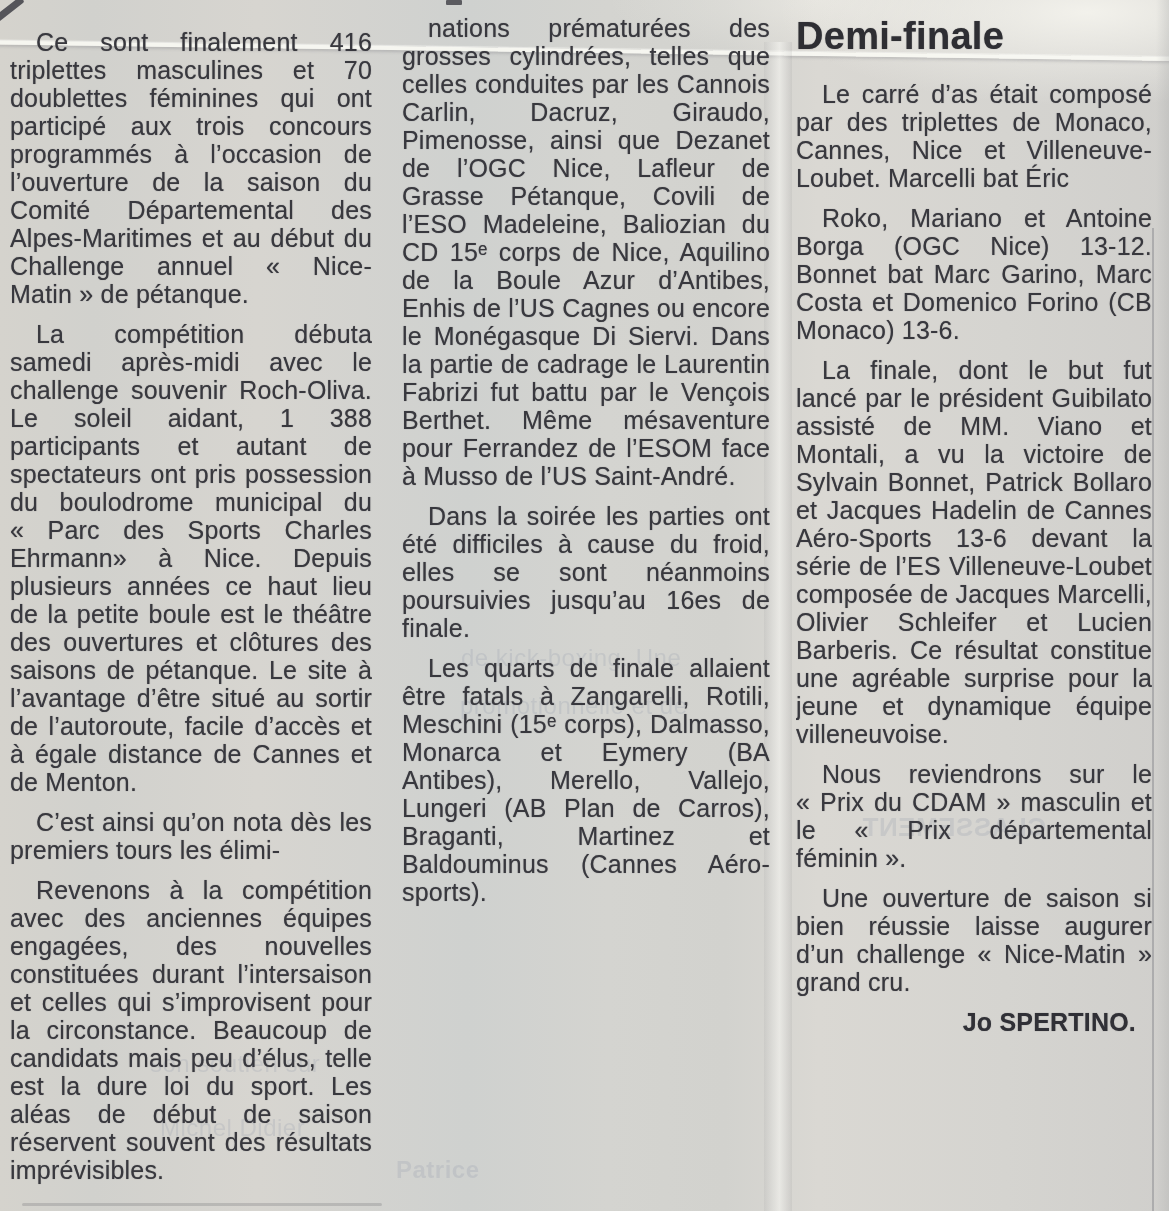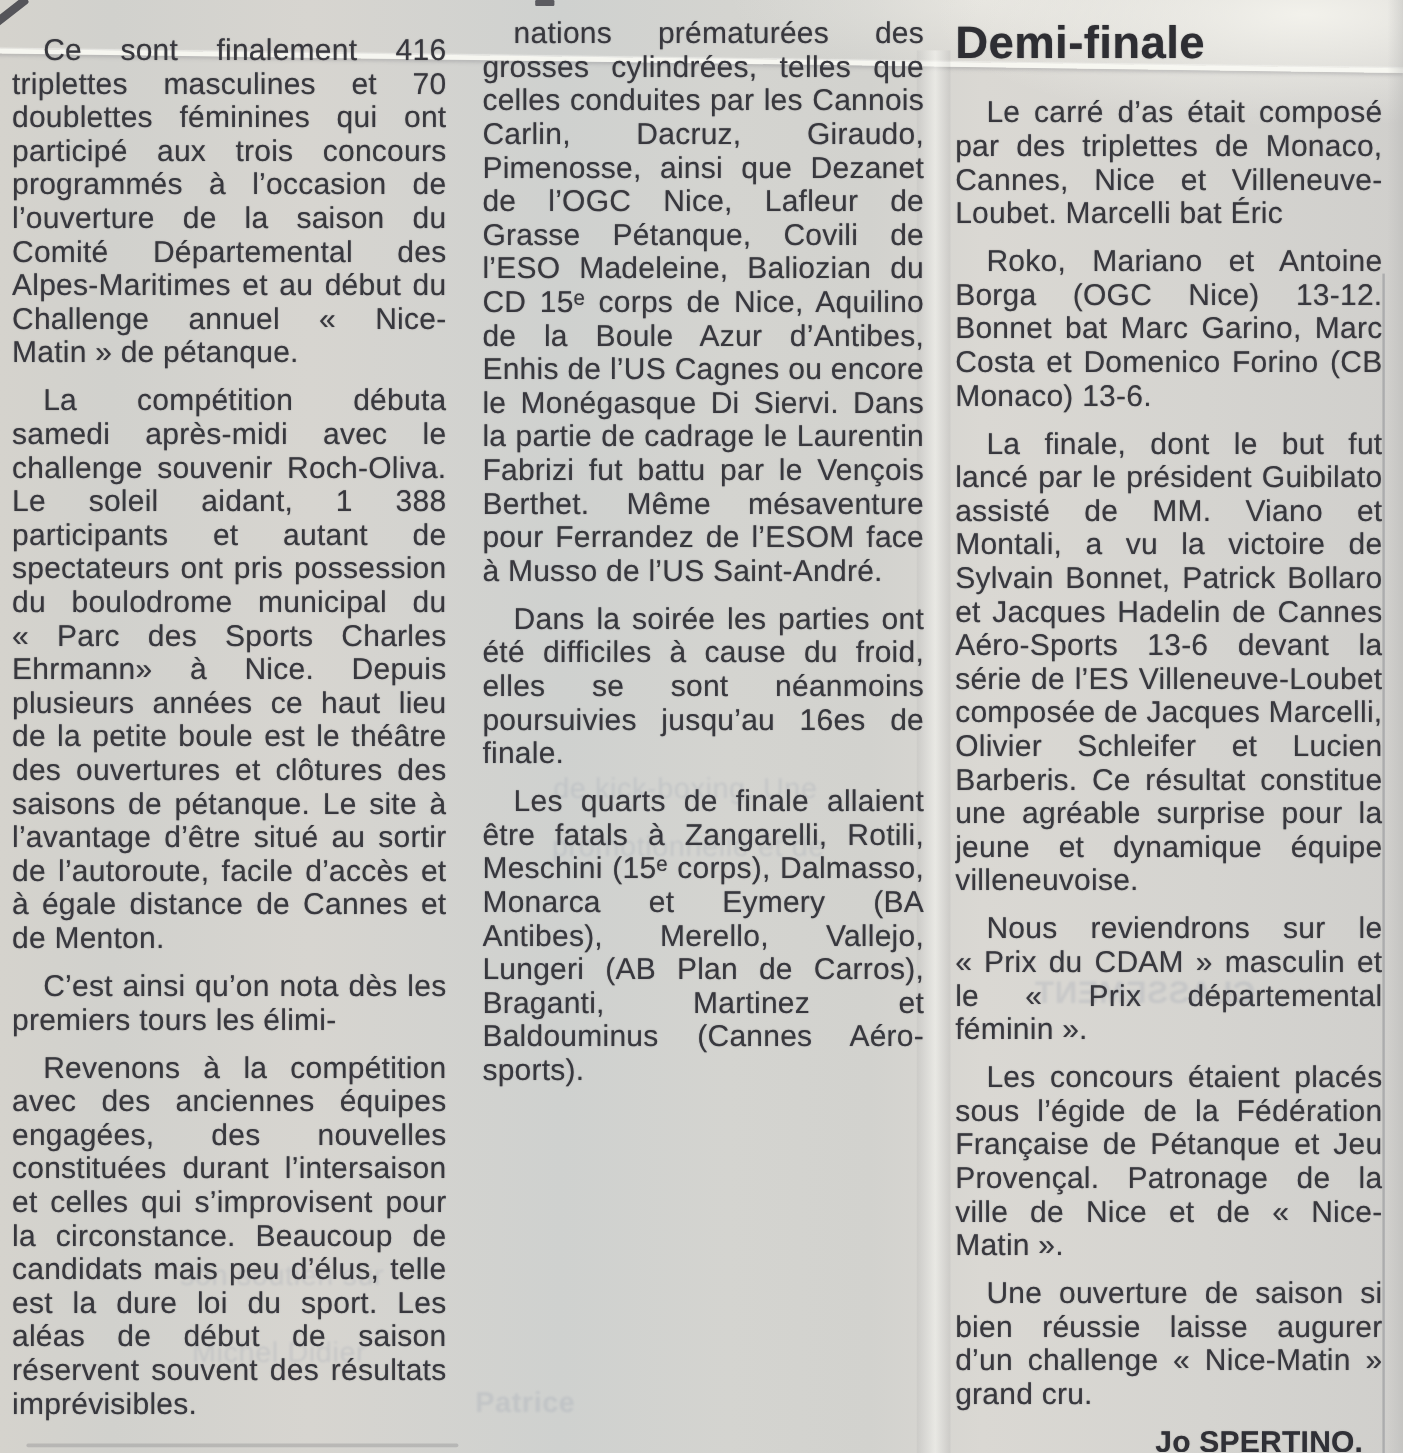--- a/index.html
+++ b/index.html
@@ -112,18 +112,17 @@
     <p>Dans la soirée les parties ont été difficiles à cause du froid, elles se sont néanmoins poursuivies jusqu’au 16es de finale.</p>
     <p>Les quarts de finale allaient être fatals à Zangarelli, Rotili, Meschini (15ᵉ corps), Dalmasso, Monarca et Eymery (BA Antibes), Merello, Vallejo, Lungeri (AB Plan de Carros), Braganti, Martinez et Baldouminus (Cannes Aéro-sports).</p>
   </div>
 
   <div class="col col3">
     <h1 class="heading">Demi-finale</h1>
     <p>Le carré d’as était composé par des triplettes de Monaco, Cannes, Nice et Villeneuve-Loubet. Marcelli bat Éric</p>
     <p>Roko, Mariano et Antoine Borga (OGC Nice) 13-12. Bonnet bat Marc Garino, Marc Costa et Domenico Forino (CB Monaco) 13-6.</p>
     <p>La finale, dont le but fut lancé par le président Guibilato assisté de MM. Viano et Montali, a vu la victoire de Sylvain Bonnet, Patrick Bollaro et Jacques Hadelin de Cannes Aéro-Sports 13-6 devant la série de l’ES Villeneuve-Loubet composée de Jacques Marcelli, Olivier Schleifer et Lucien Barberis. Ce résultat constitue une agréable surprise pour la jeune et dynamique équipe villeneuvoise.</p>
     <p>Nous reviendrons sur le «&nbsp;Prix du CDAM&nbsp;» masculin et le «&nbsp;Prix départemental féminin&nbsp;».</p>
-    <p>Les concours étaient placés sous l’égide de la Fédération Française de Pétanque et Jeu Provençal. Patronage de la ville de Nice et de «&nbsp;Nice-Matin&nbsp;».</p>
     <p>Une ouverture de saison si bien réussie laisse augurer d’un challenge «&nbsp;Nice-Matin&nbsp;» grand cru.</p>
     <p class="byline">Jo SPERTINO.</p>
   </div>
 
 </div>
 
 </body></html>

